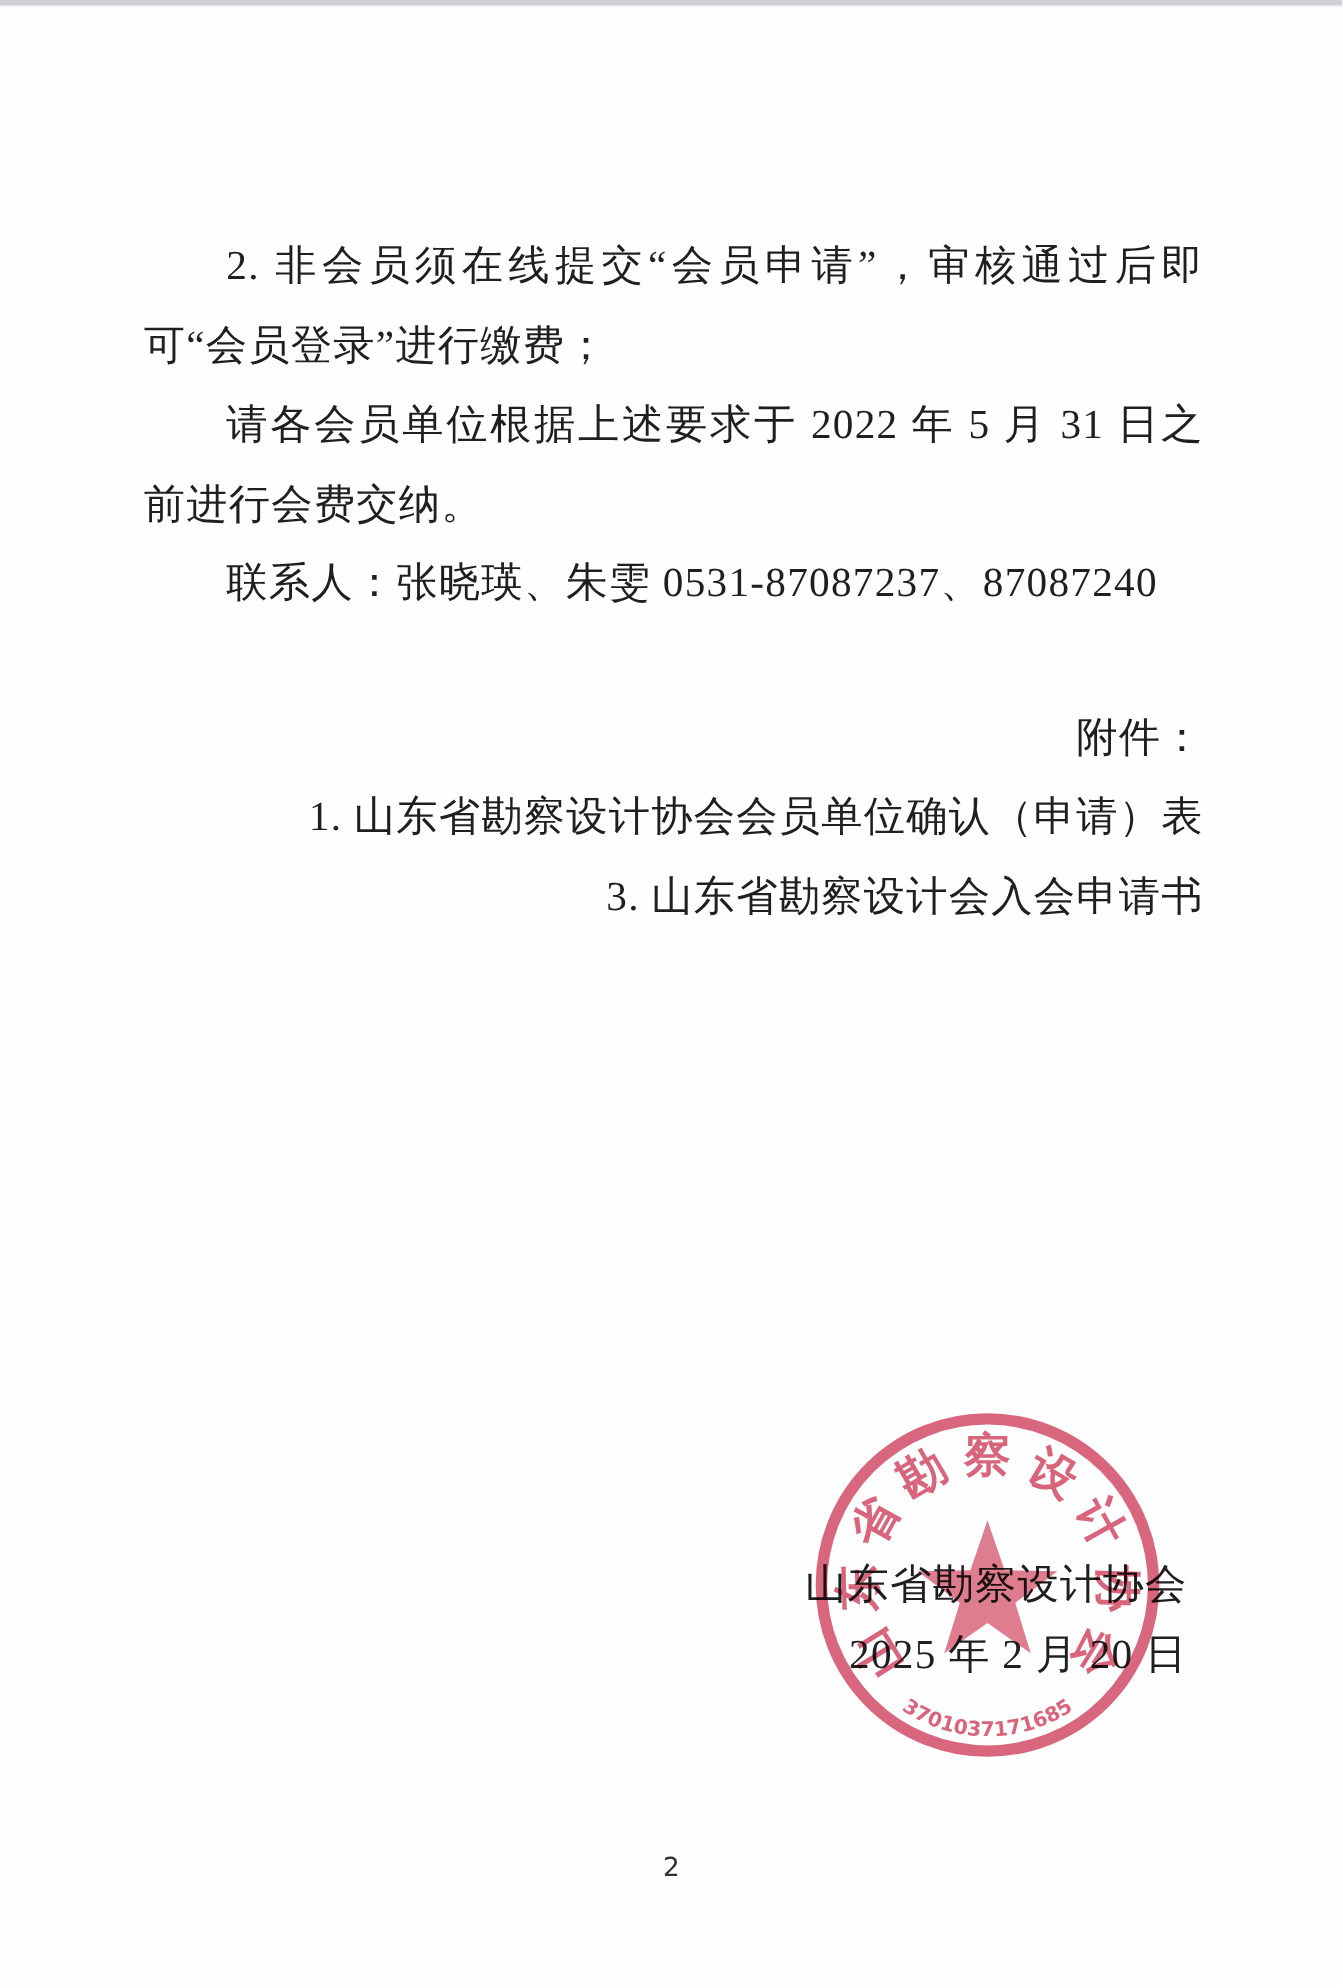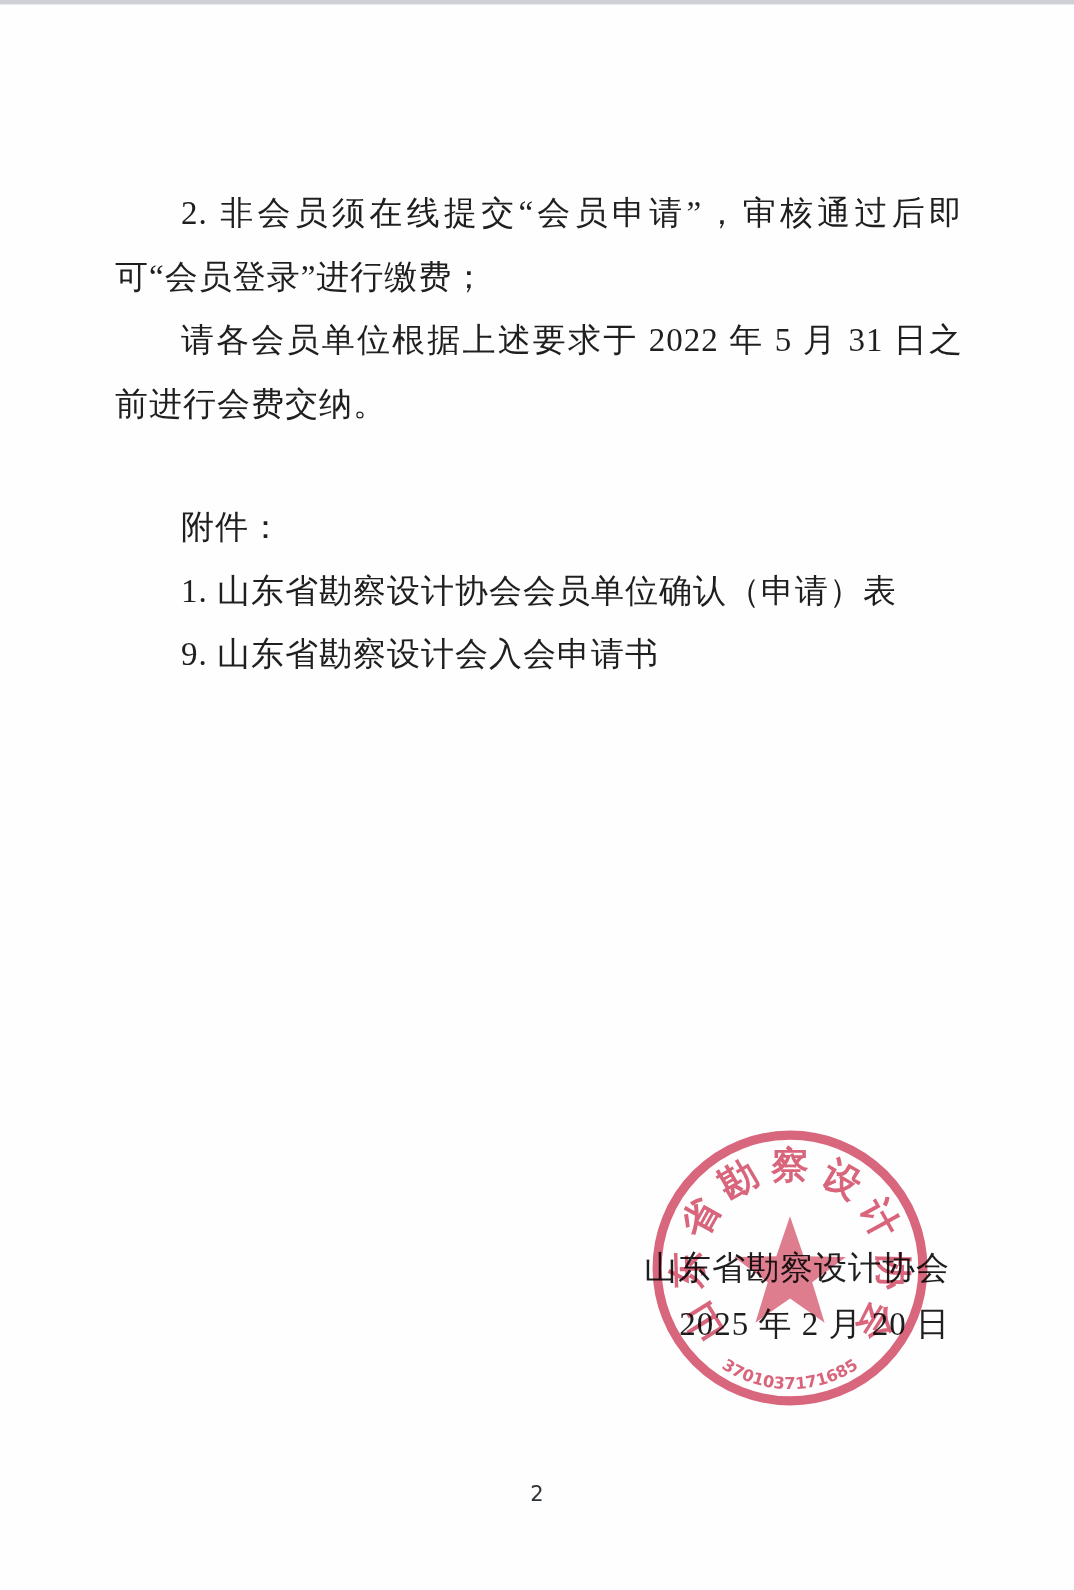--- a/index.html
+++ b/index.html
@@ -30,21 +30,21 @@
     text-align: justify;
     letter-spacing: 1px;
   }
   .content p {
     text-indent: 2em;
     margin: 0;
   }
   .attachments { margin-top: 60px; }
   .attachments .att-line {
     text-indent: 2em;
-    text-align: left;
+    text-align: right;
   }
   .signature-block {
     position: absolute;
     left: 586px;
     top: 1240px;
     width: 364px;
     text-align: right;
     font-size: 33px;
     line-height: 56px;
     letter-spacing: 1px;
@@ -103,25 +103,26 @@
 </head>
 <body>
 
 <div class="page">
 
   <div class="scan-edge-bar"></div>
 
   <div class="content">
     <p>2. 非会员须在线提交“会员申请”，审核通过后即可“会员登录”进行缴费；</p>
     <p>请各会员单位根据上述要求于 2022 年 5 月 31 日之前进行会费交纳。</p>
+    <p>联系人：张晓瑛、朱雯 0531-87087237、87087240</p>
 
     <div class="attachments">
       <div class="att-line">附件：</div>
       <div class="att-line">1. 山东省勘察设计协会会员单位确认（申请）表</div>
-      <div class="att-line">9. 山东省勘察设计会入会申请书</div>
+      <div class="att-line">3. 山东省勘察设计会入会申请书</div>
     </div>
   </div>
 
   <div class="signature-block">
     <div>山东省勘察设计协会</div>
     <div>2025 年 2 月 20 日</div>
   </div>
 
   <div class="seal-wrap">
     <svg id="seal-svg" width="284" height="284" viewBox="0 0 280 280">

